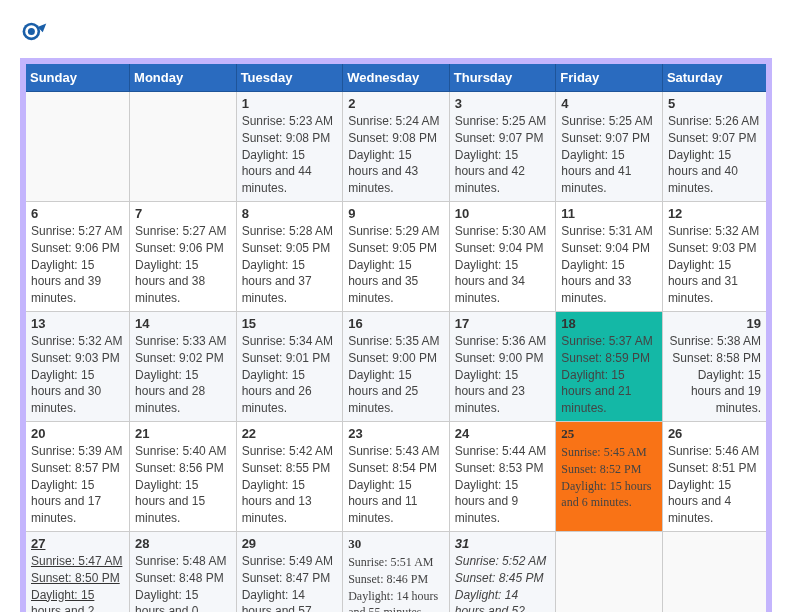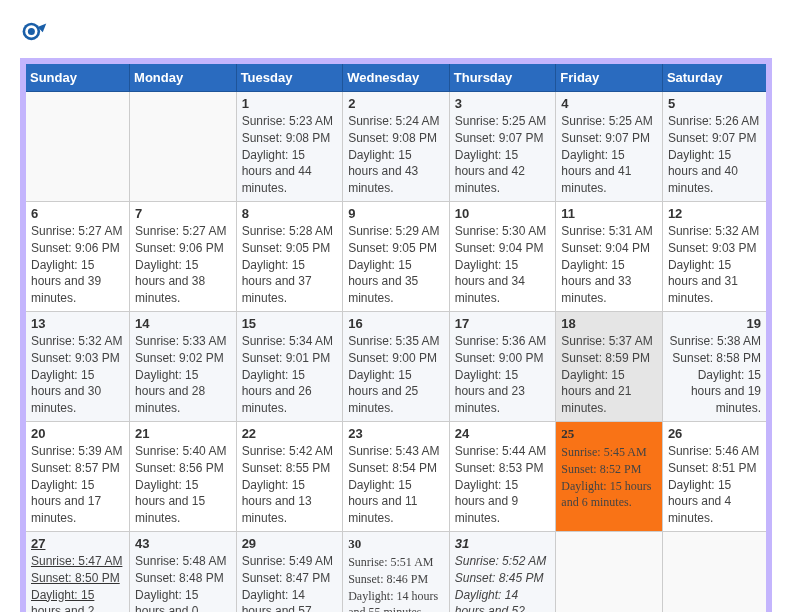--- a/index.html
+++ b/index.html
@@ -196,21 +196,21 @@
           <div class="day-detail">Sunrise: 5:34 AM<br>Sunset: 9:01 PM<br>Daylight: 15 hours and 26 minutes.</div>
         </td>
         <td style="background-color: rgb(245, 247, 250);">
           <span class="day-number">16</span>
           <div class="day-detail">Sunrise: 5:35 AM<br>Sunset: 9:00 PM<br>Daylight: 15 hours and 25 minutes.</div>
         </td>
         <td style="background-color: rgb(245, 247, 250);">
           <span class="day-number">17</span>
           <div class="day-detail">Sunrise: 5:36 AM<br>Sunset: 9:00 PM<br>Daylight: 15 hours and 23 minutes.</div>
         </td>
-        <td style="background-color: #e5e5e5;">
+        <td style="background-color: #14b8a6;">
           <span class="day-number">18</span>
           <div class="day-detail">Sunrise: 5:37 AM<br>Sunset: 8:59 PM<br>Daylight: 15 hours and 21 minutes.</div>
         </td>
         <td style="background-color: rgb(245, 247, 250); text-align: right;">
           <span class="day-number">19</span>
           <div class="day-detail">Sunrise: 5:38 AM<br>Sunset: 8:58 PM<br>Daylight: 15 hours and 19 minutes.</div>
         </td>
       </tr>
       <tr>
         <td style="background-color: rgb(255, 255, 255);">
@@ -241,21 +241,21 @@
           <span class="day-number">26</span>
           <div class="day-detail">Sunrise: 5:46 AM<br>Sunset: 8:51 PM<br>Daylight: 15 hours and 4 minutes.</div>
         </td>
       </tr>
       <tr>
         <td style="background-color: rgb(245, 247, 250); text-decoration: underline;">
           <span class="day-number">27</span>
           <div class="day-detail">Sunrise: 5:47 AM<br>Sunset: 8:50 PM<br>Daylight: 15 hours and 2 minutes.</div>
         </td>
         <td style="background-color: rgb(245, 247, 250);">
-          <span class="day-number">43</span>
+          <span class="day-number">28</span>
           <div class="day-detail">Sunrise: 5:48 AM<br>Sunset: 8:48 PM<br>Daylight: 15 hours and 0 minutes.</div>
         </td>
         <td style="background-color: rgb(245, 247, 250);">
           <span class="day-number">29</span>
           <div class="day-detail">Sunrise: 5:49 AM<br>Sunset: 8:47 PM<br>Daylight: 14 hours and 57 minutes.</div>
         </td>
         <td style="background-color: rgb(245, 247, 250); font-family: Liberation Serif, serif;">
           <span class="day-number">30</span>
           <div class="day-detail">Sunrise: 5:51 AM<br>Sunset: 8:46 PM<br>Daylight: 14 hours and 55 minutes.</div>
         </td>

